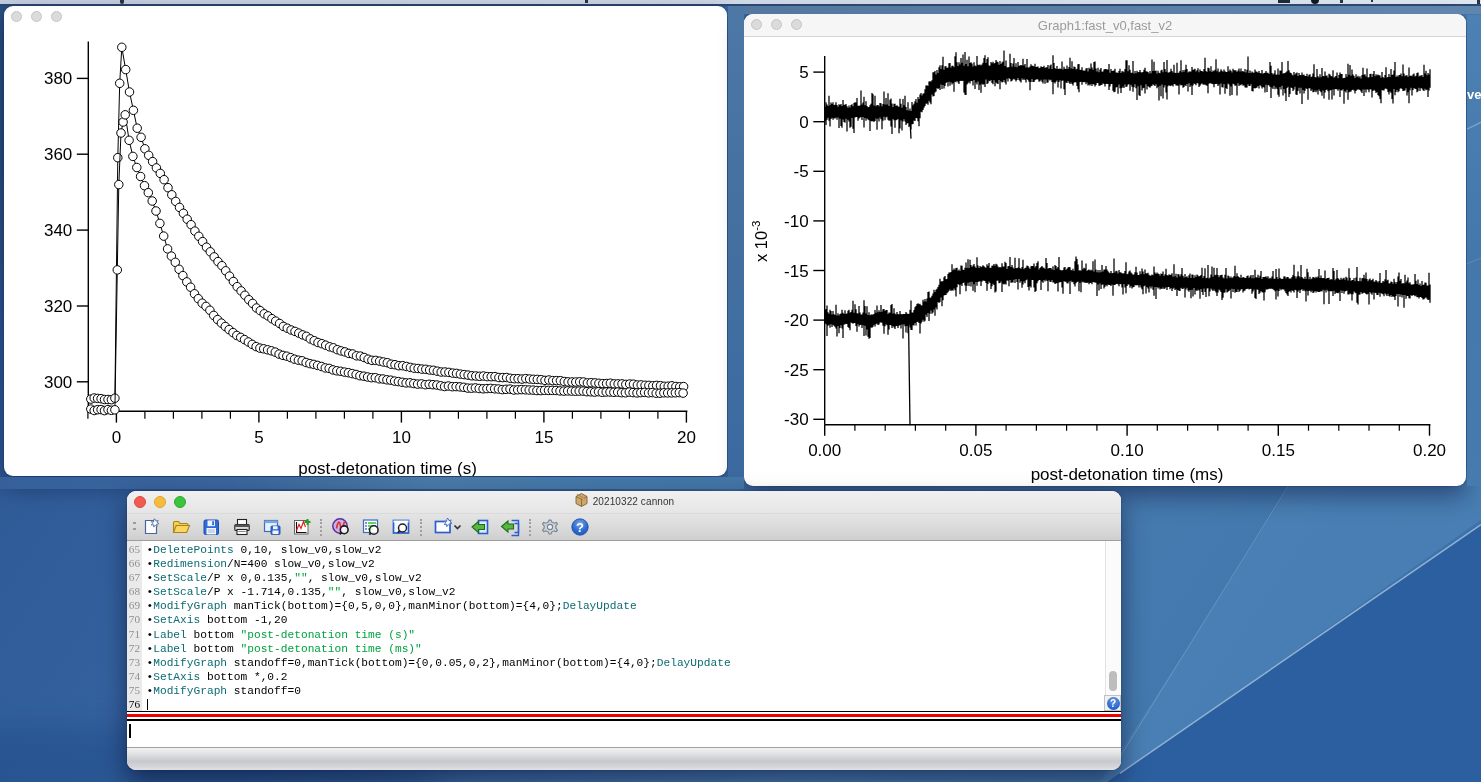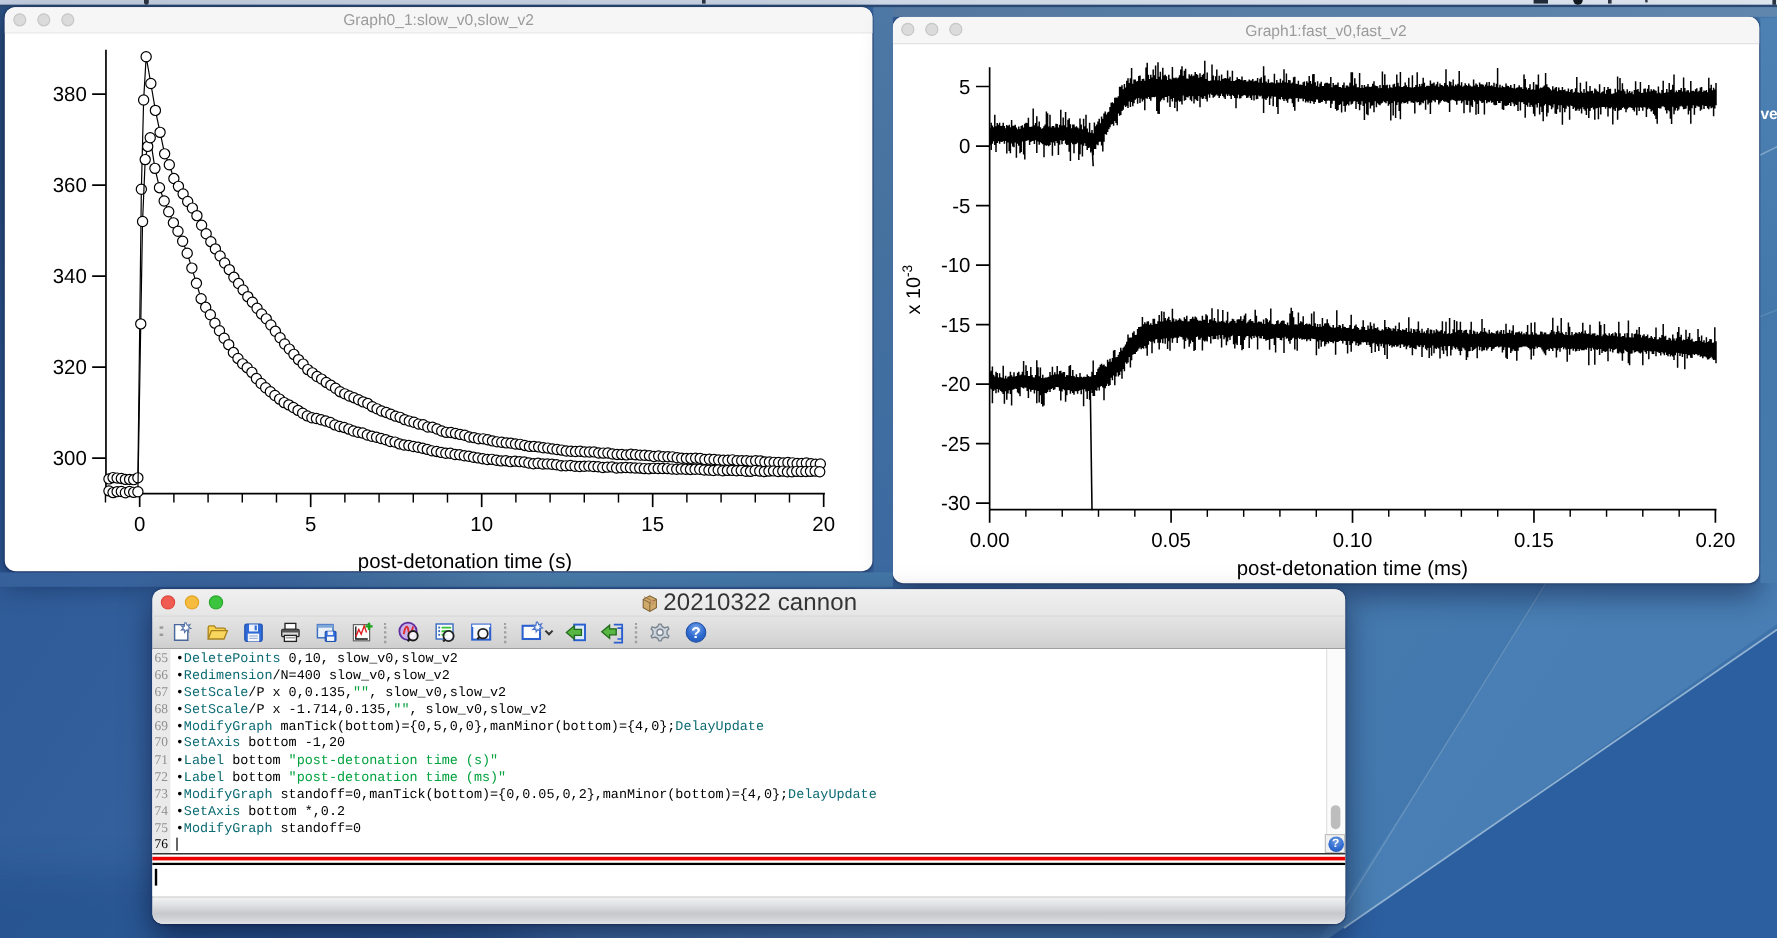--- a/index.html
+++ b/index.html
@@ -17,21 +17,21 @@
         background:#dbdbdb; border:1px solid #c6c6c6; top:4.5px; }
   
   #cmdwin { position:absolute; left:127px; top:491px; width:994px; height:279px;
             border-radius:9px; background:#fff;
             box-shadow:0 12px 26px rgba(0,0,30,.5), 0 0 2px rgba(0,0,40,.35); }
   #cmdtop { position:absolute; left:0; top:0; width:994px; height:50px;
             background:linear-gradient(180deg,#f0f0f0 0%,#e7e7e7 40%,#d6d6d6 85%,#cecece 100%);
             border-bottom:1px solid #9e9e9e; border-radius:9px 9px 0 0; }
   .tlc { position:absolute; width:12.2px; height:12.2px; border-radius:50%; top:4.9px; }
   #cmdtitle { position:absolute; left:0; right:0; top:0; height:22px; text-align:center;
-              font-size:20px; font-weight:400; color:#343434; line-height:22px; letter-spacing:0.1px; }
+              font-size:10px; font-weight:400; color:#343434; line-height:22px; letter-spacing:0.1px; }
   #toolbar { position:absolute; left:0; top:22px; width:994px; height:28px; }
   .tsep { position:absolute; top:6px; height:17px; width:0;
           border-left:2px dotted #9f9f9f; }
   .ticon { position:absolute; top:4px; }
   #history { position:absolute; left:0; top:50px; width:994px; height:170px; background:#fff;
              overflow:hidden; }
   #gutter { position:absolute; left:0; top:0; width:14.5px; height:170px; background:#eaeaea; }
   #code { position:absolute; left:0; top:2px; font-family:"Liberation Mono", monospace;
           font-size:11.2px; line-height:13.1px; white-space:pre; color:#000; }
   #code .ln { display:inline-block; width:13px; text-align:right; color:#8f8f8f;
@@ -87,21 +87,20 @@
 <div class="abs" style="left:0;top:4.2px;width:1481px;height:1.4px;background:#2c4a73"></div>
 <div class="abs" style="left:120px;top:0;width:3.5px;height:4.2px;background:#2b3442;border-radius:0 0 2px 2px"></div>
 <div class="abs" style="left:585px;top:0;width:2.5px;height:3px;background:#2b3442"></div>
 <div class="abs" style="left:1278px;top:0;width:12px;height:3px;background:#202a38"></div>
 <div class="abs" style="left:1311px;top:0;width:8px;height:4.2px;background:#131920;border-radius:0 0 4px 4px"></div>
 <div class="abs" style="left:1340px;top:0;width:2.5px;height:3px;background:#2b3442"></div>
 <div class="abs" style="left:1371px;top:0;width:1.5px;height:2px;background:#2b3442"></div>
 <div class="abs" style="left:1477px;top:0;width:3px;height:4.2px;background:#2b3442"></div>
 
 <div class="gwin" style="left:4px;top:6px;width:723px;height:470px">
-  <div class="gtitle">Graph0_1:slow_v0,slow_v2</div>
   <div class="tl" style="left:7.1px"></div>
   <div class="tl" style="left:27.2px"></div>
   <div class="tl" style="left:47.3px"></div>
   <div class="abs" style="left:0;top:21px"><svg width="723" height="449" viewBox="0 0 723 449" font-family="Liberation Sans, sans-serif" fill="#000">
         <path d="M84.3,14.5V384.3M84.3,384.3H683.4" stroke="#000" stroke-width="1.4" fill="none"></path>
         <line x1="72.8" y1="354.8" x2="84.3" y2="354.8" stroke="#000" stroke-width="1.4"></line>
         <text x="68.3" y="360.8" text-anchor="end" font-size="17">300</text>
         <line x1="72.8" y1="279.0" x2="84.3" y2="279.0" stroke="#000" stroke-width="1.4"></line>
         <text x="68.3" y="285.0" text-anchor="end" font-size="17">320</text>
         <line x1="72.8" y1="203.1" x2="84.3" y2="203.1" stroke="#000" stroke-width="1.4"></line>

